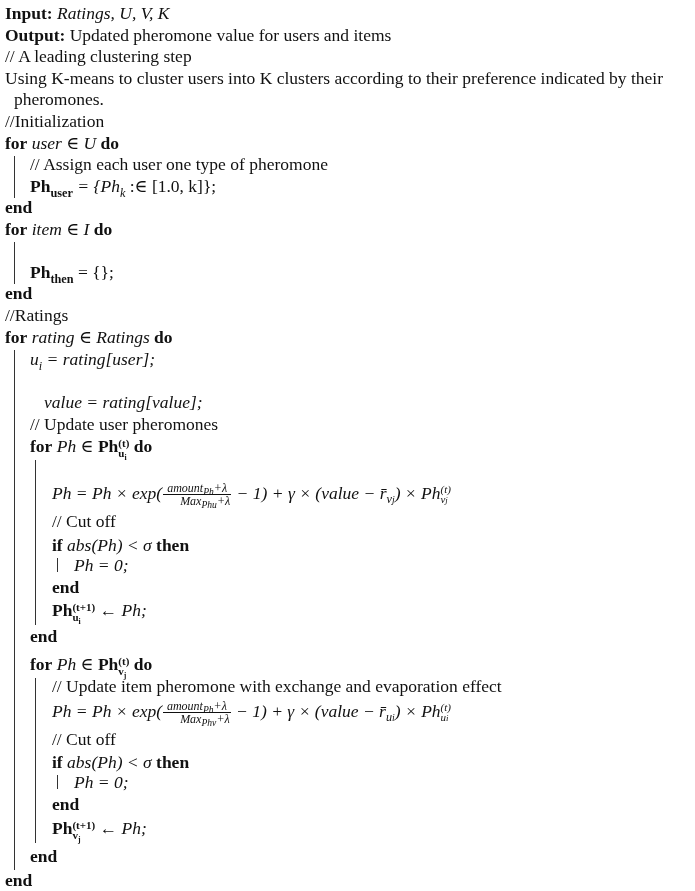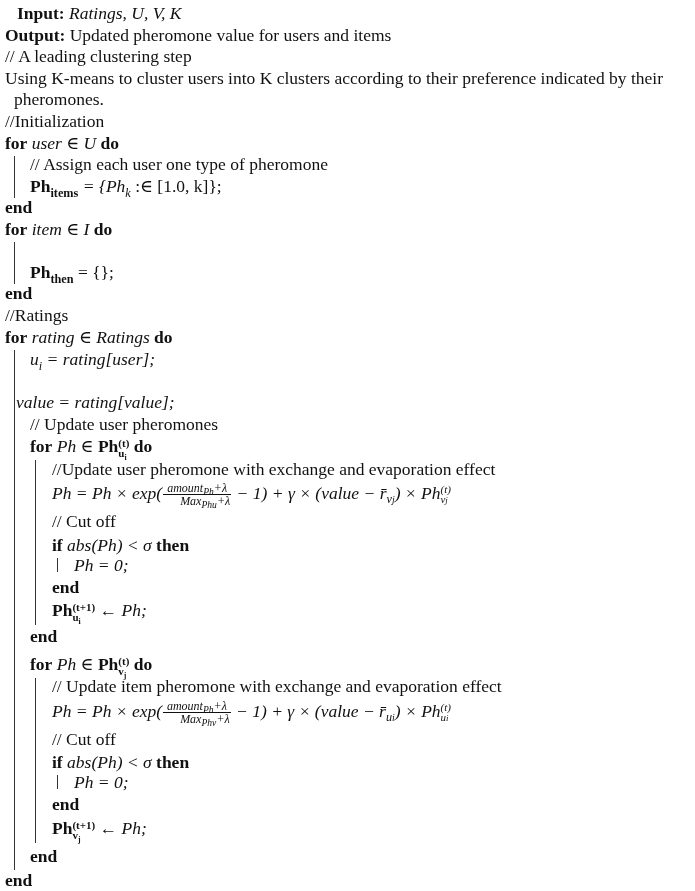--- a/index.html
+++ b/index.html
@@ -23,68 +23,67 @@
 <div class="algo">
 
   <div class="vbar" style="left:14px; top:156px; height:42px;"></div>
   <div class="vbar" style="left:14px; top:242px; height:42px;"></div>
   <div class="vbar" style="left:14px; top:350px; height:520px;"></div>
   <div class="vbar" style="left:35px; top:460px; height:165px;"></div>
   <div class="vbar" style="left:57px; top:558px; height:14px;"></div>
   <div class="vbar" style="left:35px; top:678px; height:165px;"></div>
   <div class="vbar" style="left:57px; top:775px; height:14px;"></div>
 
-  <div class="ln" style="left:5px; top:3px;margin-left:12px;">
+  <div class="ln" style="left:5px; top:3px;">
     <span class="b">Input:</span>
     <span class="i">Ratings, U, V, K</span>
   </div>
   <div class="ln" style="left:5px; top:25px;">
     <span class="b">Output:</span>
     <span>Updated pheromone value for users and items</span>
   </div>
   <div class="ln" style="left:5px; top:46px;">// A leading clustering step</div>
   <div class="ln" style="left:5px; top:68px;">Using K-means to cluster users into K clusters according to their preference indicated by their</div>
   <div class="ln" style="left:14px; top:89px;">pheromones.</div>
 
   <div class="ln" style="left:5px; top:111px;">//Initialization</div>
 
   <div class="ln" style="left:5px; top:133px;">
     <span class="b">for</span>
     <span class="i">user ∈ U</span>
     <span class="b">do</span>
   </div>
   <div class="ln" style="left:30px; top:154px;">// Assign each user one type of pheromone</div>
-  <div class="ln" style="left:30px; top:176px;"><span class="b">Ph</span><sub class="b">items</sub><span class="i"> = {Ph</span><sub class="i">k</sub><span> :∈ [1.0, k]};</span></div>
+  <div class="ln" style="left:30px; top:176px;"><span class="b">Ph</span><sub class="b">user</sub><span class="i"> = {Ph</span><sub class="i">k</sub><span> :∈ [1.0, k]};</span></div>
   <div class="ln b" style="left:5px; top:197px;">end</div>
 
   <div class="ln" style="left:5px; top:219px;">
     <span class="b">for</span>
     <span class="i">item ∈ I</span>
     <span class="b">do</span>
   </div>
   <div class="ln" style="left:30px; top:262px;"><span class="b">Ph</span><sub class="b">then</sub><span> = {};</span></div>
   <div class="ln b" style="left:5px; top:283px;">end</div>
 
   <div class="ln" style="left:5px; top:305px;">//Ratings</div>
 
   <div class="ln" style="left:5px; top:327px;">
     <span class="b">for</span>
     <span class="i">rating ∈ Ratings</span>
     <span class="b">do</span>
   </div>
   <div class="ln i" style="left:30px; top:349px;"><span>u</span><sub>i</sub><span> = rating[user];</span></div>
-  <div class="ln i" style="left:16px; top:392px;">value = rating[value];</div>
+  <div class="ln i" style="left:44px; top:392px;">value = rating[value];</div>
   <div class="ln" style="left:30px; top:414px;">// Update user pheromones</div>
 
   <div class="ln" style="left:30px; top:436px;">
     <span class="b">for</span>
     <span class="i">Ph ∈ </span><span class="b">Ph</span><span style="display:inline-block; vertical-align:middle; line-height:10px; font-size:11px;"><span style="display:block;" class="b">(t)</span><span style="display:block;" class="b"><span>u</span><sub>i</sub></span></span>
     <span class="b">do</span>
   </div>
-  <div class="ln" style="left:52px; top:459px;">//Update user pheromone with exchange and evaporation effect</div>
   <div class="ln i" style="left:52px; top:482px;">
     <span style="font-style:italic;">Ph = Ph × exp(</span><span class="frac"><span class="num"><span>amount</span><sub>Ph</sub><span>+λ</span></span><span class="den"><span>Max</span><sub>Phu</sub><span>+λ</span></span></span><span> − 1) + γ × (value − r̄</span><sub><span>v</span><span style="font-size:80%">j</span></sub><span>) × Ph</span><span style="display:inline-block; vertical-align:middle; line-height:10px; font-size:11px;"><span style="display:block;">(t)</span><span style="display:block;"><span>v</span><span style="font-size:80%">j</span></span></span>
   </div>
   <div class="ln" style="left:52px; top:511px;">// Cut off</div>
   <div class="ln" style="left:52px; top:535px;">
     <span class="b">if</span>
     <span class="i">abs(Ph) &lt; σ</span>
     <span class="b">then</span>
   </div>
   <div class="ln i" style="left:74px; top:555px;">Ph = 0;</div>

